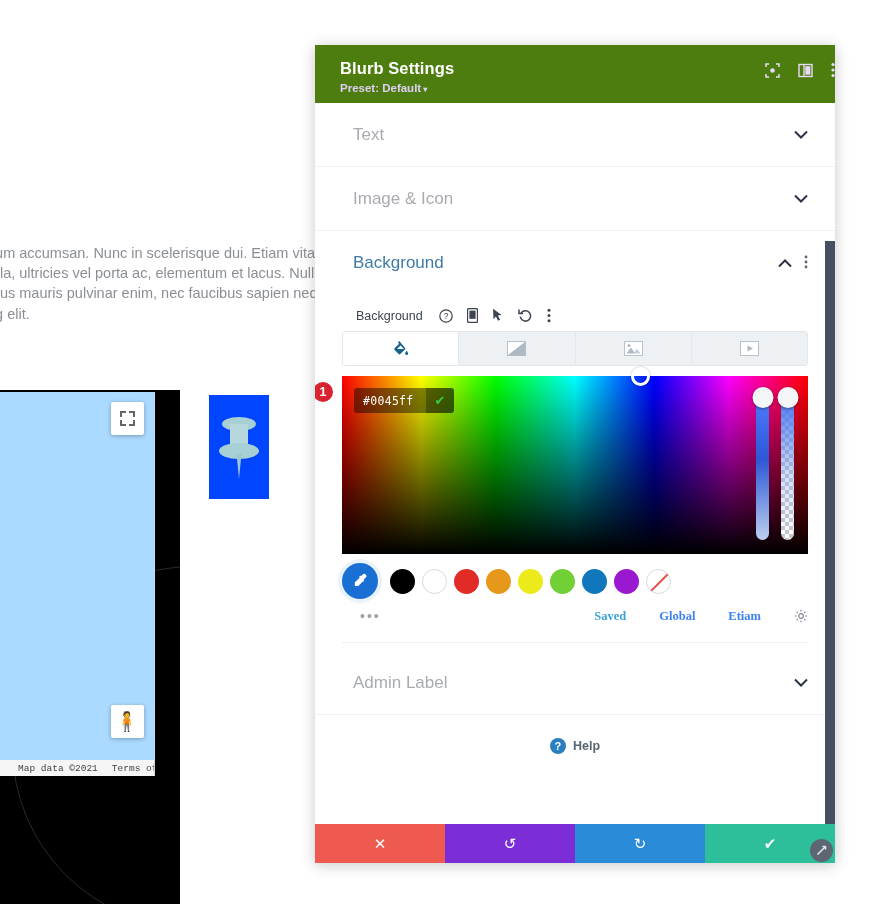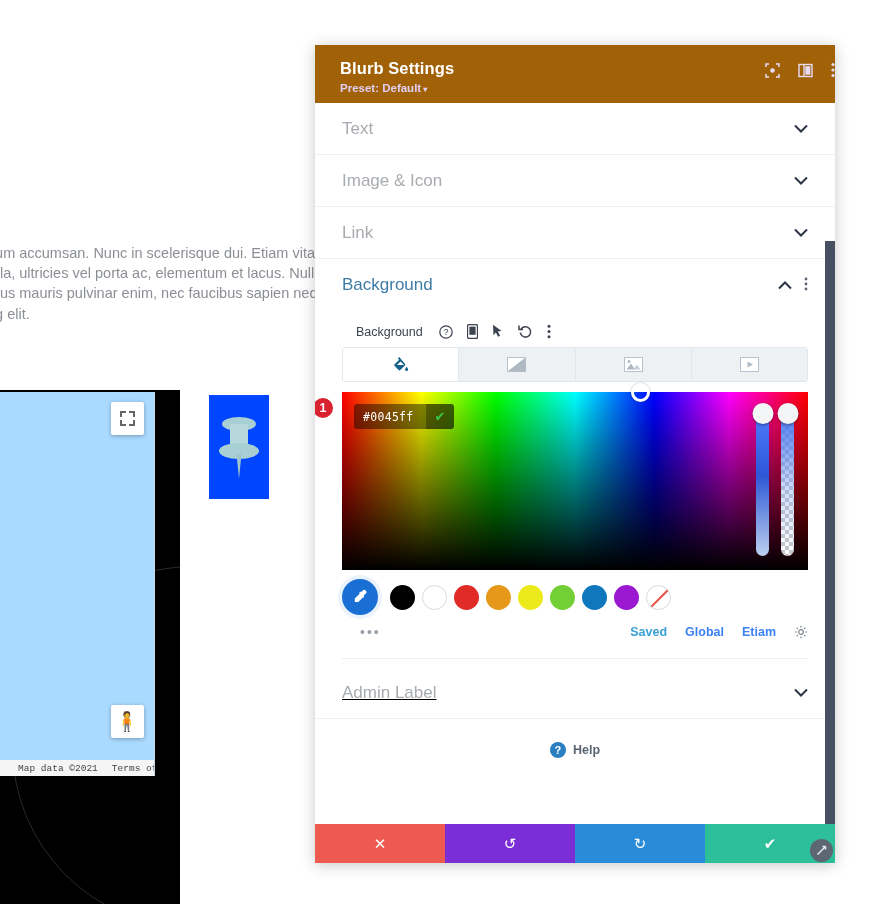--- a/index.html
+++ b/index.html
@@ -72,21 +72,21 @@
   }
   .pin-svg { width: 52px; height: 66px; display:block; }
 
   
   .modal {
     position: absolute; left: 315px; top: 45px; width: 520px; height: 818px;
     background: #fff; box-shadow: 0 2px 14px rgba(0,0,0,.22);
     display: flex; flex-direction: column; overflow: hidden;
   }
   .modal-header {
-    background: #a16207; padding: 13px 0 9px 25px;
+    background: #4d7c0f; padding: 13px 0 9px 25px;
     display: flex; align-items: flex-start; justify-content: space-between;
   }
   .modal-title {
     color: #fff; font-size: 16.5px; font-weight: bold; line-height: 20px;
     letter-spacing: .1px;
   }
   .modal-preset {
     color: #e0cdf4; font-size: 11.5px; margin-top: 4px; font-weight: bold;
   }
   .modal-preset .caret { font-size: 8px; margin-left: 2px; }
@@ -101,22 +101,22 @@
     color: #f0e6fb; font-size: 12.5px; font-weight: bold; letter-spacing:.2px;
     cursor: pointer;
   }
   .tab.active { background: #9344ed; color: #fff; }
 
   .modal-body {
     flex: 1; background: #fff; position: relative; overflow: hidden;
   }
 
   .accordion-row {
-    height: 52px; display: flex; align-items: center; justify-content: space-between;
-    padding: 0 27px 0 27px; border-bottom: 1px solid #eef0f2;
+    height: 64px; display: flex; align-items: center; justify-content: space-between;
+    padding: 0 27px 0 38px; border-bottom: 1px solid #eef0f2;
     cursor: pointer;
   }
   .accordion-row .acc-label { font-size: 17px; color: #a8abb0; font-weight: 400; }
   .acc-chevron { color: #2b3444; font-size: 13px; line-height: 1; }
   .accordion-row.open .acc-label { color: #3e7ca6; }
   .acc-dots { color: #5a6472; font-size: 13px; letter-spacing: 1px; margin-left: 12px; }
 
   .bg-section { padding: 0 27px; }
   .bg-ctl-row {
     display: flex; align-items: center; gap: 14px;
@@ -210,21 +210,21 @@
   .swatch.none::after {
     content:""; position:absolute; left:-4px; top:11px; width:34px; height:2px;
     background:#e8524a; transform: rotate(-45deg);
   }
 
   .picker-footer {
     display: flex; align-items: center; justify-content: space-between;
     padding: 9px 0 0 0;
   }
   .more-dots { color: #9aa2ab; font-size: 14px; letter-spacing: 2px; padding-left: 18px; cursor:pointer;}
-  .pf-right { display: flex; align-items: center; gap: 18px; }
+  .pf-right { display: flex; align-items: center; gap: 33px; font-family: Liberation Serif, serif; }
   .pf-link { font-size: 12.5px; color: #3b82f6; font-weight: bold; cursor: pointer; }
   .pf-link.active { color: #3ba1d6; }
   .gear { color: #7c8793; cursor: pointer; display: flex; }
 
   .picker-divider { height: 1px; background: #eef0f2; margin-top: 18px; }
 
   .help-row {
     display: flex; align-items: center; justify-content: center; gap: 7px;
     height: 62px;
   }
@@ -344,28 +344,20 @@
 
       <div class="accordion-row">
         <span class="acc-label">Image &amp; Icon</span>
         <span class="acc-chevron">
           <svg width="14" height="9" viewBox="0 0 14 9" fill="none" stroke="currentColor" stroke-width="2">
               <path d="M1 1.5l6 6 6-6"></path>
             </svg>
         </span>
       </div>
 
-      <div class="accordion-row">
-        <span class="acc-label">Link</span>
-        <span class="acc-chevron">
-          <svg width="14" height="9" viewBox="0 0 14 9" fill="none" stroke="currentColor" stroke-width="2">
-              <path d="M1 1.5l6 6 6-6"></path>
-            </svg>
-        </span>
-      </div>
 
       <div class="accordion-row open" style="border-bottom:0;">
         <span class="acc-label">Background</span>
         <span style="display:flex;align-items:center;">
           <span class="acc-chevron">
             <svg width="14" height="9" viewBox="0 0 14 9" fill="none" stroke="currentColor" stroke-width="2">
                 <path d="M1 7.5l6-6 6 6"></path>
               </svg>
           </span>
           <span class="acc-dots">
@@ -493,21 +485,21 @@
                   <path d="M7 0.8v1.8M7 11.4v1.8M0.8 7h1.8M11.4 7h1.8M2.6 2.6l1.3 1.3M10.1 10.1l1.3 1.3M11.4 2.6l-1.3 1.3M3.9 10.1l-1.3 1.3"></path>
                 </svg>
               </span>
             </span>
           </div>
 
           <div class="picker-divider"></div>
         </div>
       </div>
 
-      <div class="accordion-row" style="margin-top:8px;text-decoration:underline;">
+      <div class="accordion-row" style="margin-top:8px;">
         <span class="acc-label">Admin Label</span>
         <span class="acc-chevron">
           <svg width="14" height="9" viewBox="0 0 14 9" fill="none" stroke="currentColor" stroke-width="2">
               <path d="M1 1.5l6 6 6-6"></path>
             </svg>
         </span>
       </div>
 
       <div class="help-row">
         <span class="help-dot">?</span>

